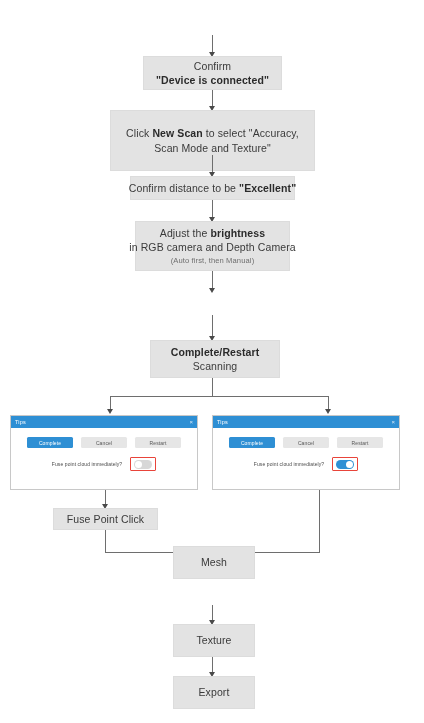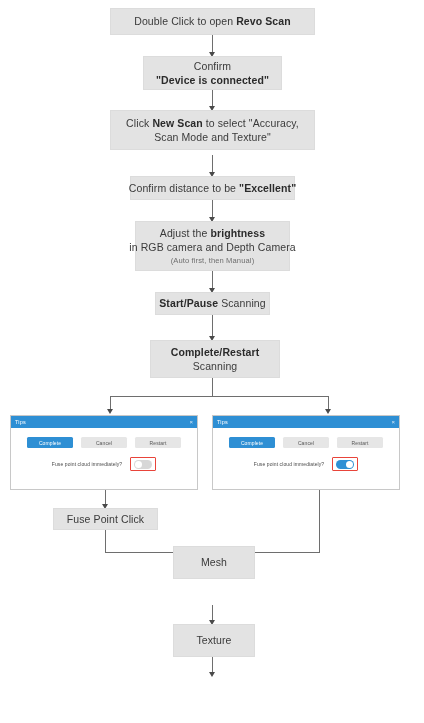--- a/index.html
+++ b/index.html
@@ -155,36 +155,33 @@
     border-radius: 50%;
     background: #ffffff;
   }
   .toggle.on .knob { left: 10px; }
 </style>
 </head>
 <body>
 
 <div id="canvas">
 
-  <div class="node" style="left:110px; top:8px; width:205px; height:27px;">
-    <span class="ln"><span>Double Click to open </span><b>Revo Scan</b></span>
-  </div>
 
   <div class="conn vline" style="left:212px; top:35px; height:19px;"></div>
   <div class="arrow" style="left:209px; top:52px;"></div>
 
   <div class="node" style="left:143px; top:56px; width:139px; height:34px;">
     <span class="ln">Confirm</span>
     <span class="ln"><b>"Device is connected"</b></span>
   </div>
 
   <div class="conn vline" style="left:212px; top:90px; height:18px;"></div>
   <div class="arrow" style="left:209px; top:106px;"></div>
 
-  <div class="node" style="left:110px; top:110px; width:205px; height:40px;">
+  <div class="node" style="left:110px; top:110px; width:205px; height:61px;">
     <span class="ln"><span>Click </span><b>New Scan</b><span> to select "Accuracy,</span></span>
     <span class="ln">Scan Mode and Texture"</span>
   </div>
 
   <div class="conn vline" style="left:212px; top:155px; height:19px;"></div>
   <div class="arrow" style="left:209px; top:172px;"></div>
 
   <div class="node" style="left:130px; top:176px; width:165px; height:24px;">
     <span class="ln"><span>Confirm distance to be </span><b>"Excellent"</b></span>
   </div>
@@ -195,23 +192,20 @@
   <div class="node" style="left:135px; top:221px; width:155px; height:50px;align-items:center;">
     <span class="ln"><span>Adjust the </span><b>brightness</b></span>
     <span class="ln">in RGB camera and Depth Camera</span>
     <span class="sub">(Auto first, then Manual)</span>
   </div>
   <div class="ghost" style="left:253px; top:229px;">˚˚</div>
 
   <div class="conn vline" style="left:212px; top:271px; height:19px;"></div>
   <div class="arrow" style="left:209px; top:288px;"></div>
 
-  <div class="node" style="left:155px; top:292px; width:115px; height:23px;">
-    <span class="ln"><b>Start/Pause</b><span> Scanning</span></span>
-  </div>
 
   <div class="conn vline" style="left:212px; top:315px; height:23px;"></div>
   <div class="arrow" style="left:209px; top:336px;"></div>
 
   <div class="node" style="left:150px; top:340px; width:130px; height:38px;">
     <span class="ln"><b>Complete/Restart</b></span>
     <span class="ln">Scanning</span>
   </div>
 
   <div class="conn vline" style="left:212px; top:378px; height:18px;"></div>
@@ -285,14 +279,17 @@
   <div class="conn vline" style="left:212px; top:605px; height:17px;"></div>
   <div class="arrow" style="left:209px; top:620px;"></div>
 
   <div class="node" style="left:173px; top:624px; width:82px; height:33px;justify-content:center;">
     <span class="ln">Texture</span>
   </div>
 
   <div class="conn vline" style="left:212px; top:657px; height:17px;"></div>
   <div class="arrow" style="left:209px; top:672px;"></div>
 
+  <div class="node" style="left:173px; top:676px; width:82px; height:33px;">
+    <span class="ln">Export</span>
+  </div>
 
 </div>
 
 </body></html>

